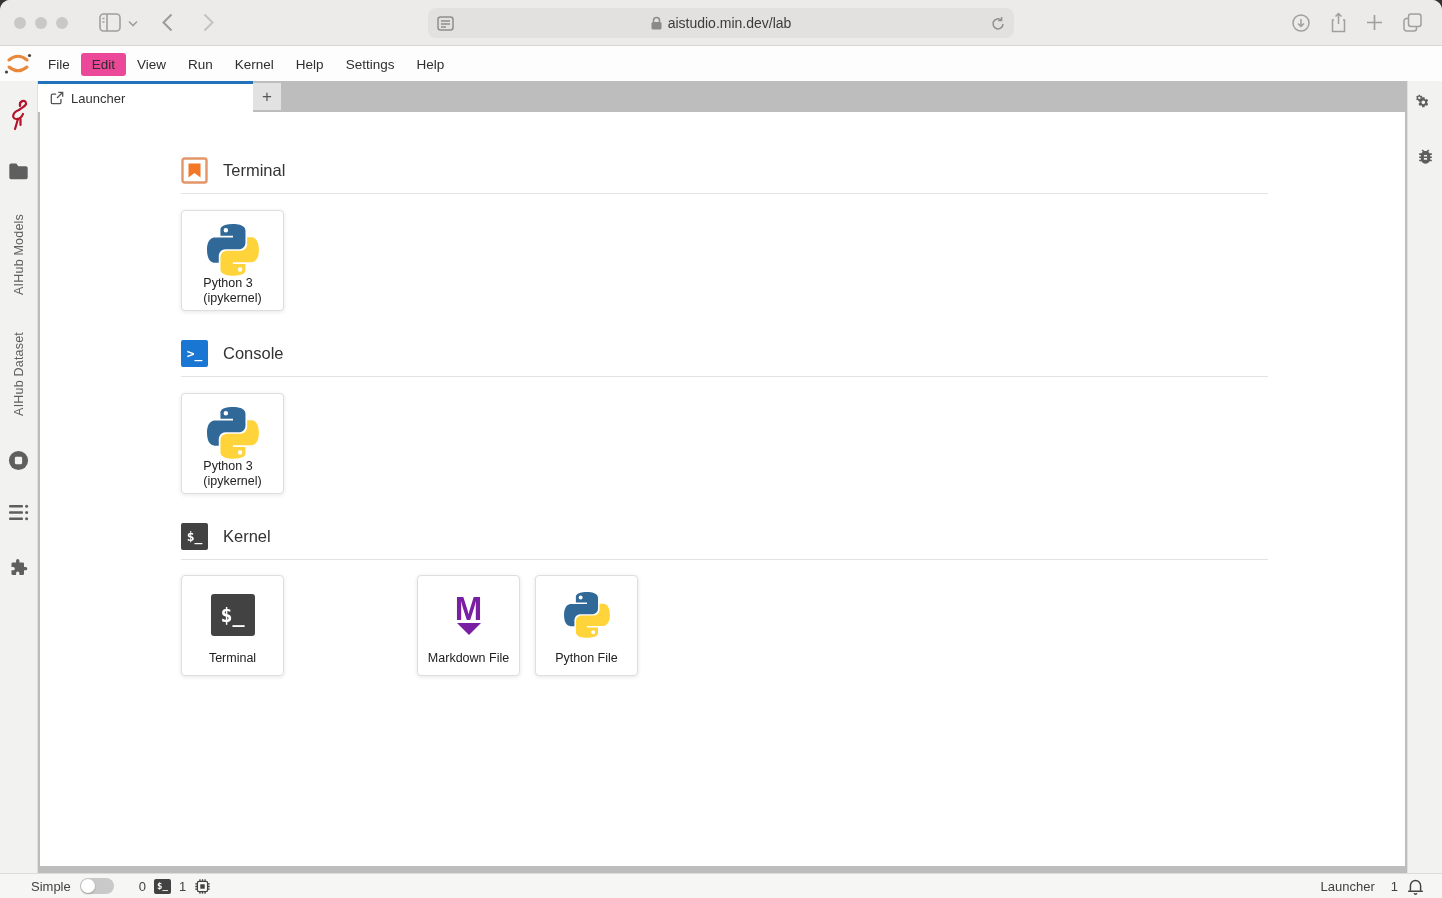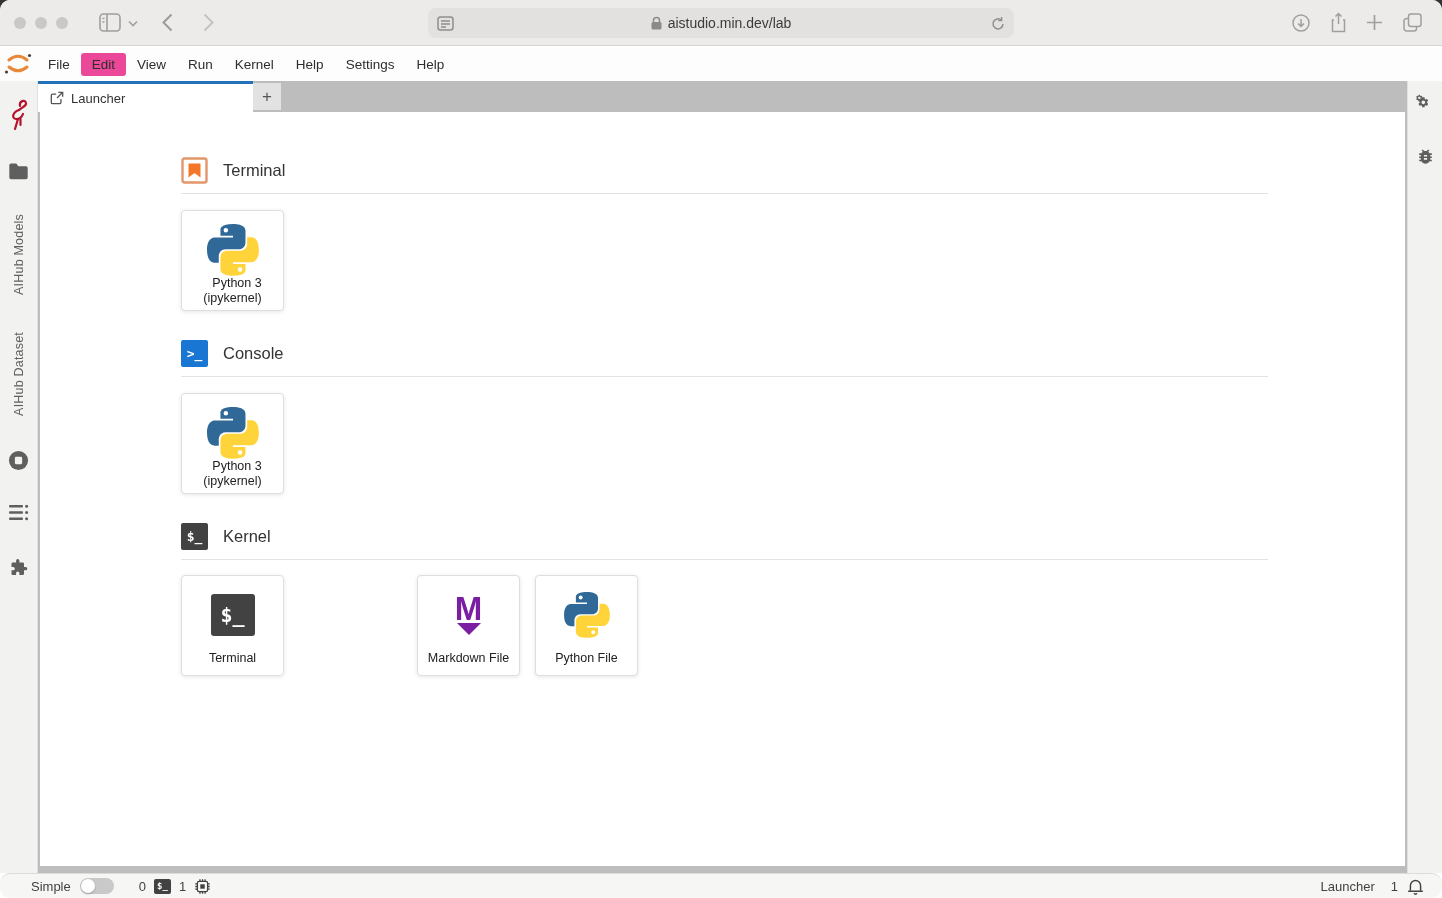--- a/index.html
+++ b/index.html
@@ -57,34 +57,34 @@
   .sec-title { font-size:16.5px; color:#333; }
   .divider { position:absolute; left:141px; width:1087px; height:1px; background:#e3e3e3; }
   .card { position:absolute; width:103px; height:101px; background:#fff;
           border:1px solid #dedede; border-radius:4px;
           box-shadow:0 1px 4px rgba(0,0,0,.10); cursor:pointer;
           display:flex; flex-direction:column; align-items:center; }
   .card-icon { flex:0 0 auto; margin-top:13px; height:52px; display:flex;
                align-items:center; justify-content:center; }
   .card-icon.small { margin-top:16px; height:46px; }
   .card-label { margin-top:auto; margin-bottom:9px; font-size:12.5px; line-height:1.2;
-                color:#212121; text-align:right; white-space:pre-line; }
+                color:#212121; text-align:left; white-space:pre-line; }
   .sq-icon { width:27px; height:27px; border-radius:2px; display:flex; align-items:center;
              justify-content:center; font-family:"DejaVu Sans Mono", monospace;
              font-weight:bold; color:#fff; font-size:13px; }
   .term-big { width:44px; height:42px; border-radius:3px; display:flex; align-items:center;
               justify-content:center; font-family:"DejaVu Sans Mono", monospace;
               font-weight:bold; color:#fff; font-size:20px; }
   .md-icon { display:flex; flex-direction:column; align-items:center; }
   .md-m { font-size:33px; font-weight:800; line-height:.85; }
 
   
   .statusbar { position:absolute; left:0; top:873px; width:1442px; height:25px;
                background:#f6f6f5; border-top:1px solid #dcdcdc; display:flex;
-               align-items:center; font-size:13px; color:#424242;border-radius:10px; }
+               align-items:center; font-size:13px; color:#424242; }
   .toggle { width:34px; height:16px; border-radius:8px; background:#c9c9c9; position:relative; }
   .toggle .knob { position:absolute; left:1px; top:1px; width:14px; height:14px;
                   border-radius:50%; background:#fff; box-shadow:0 1px 2px rgba(0,0,0,.25); }
   .term-mini { width:17px; height:15px; background:#424242; border-radius:2px; color:#fff;
                font-family:"DejaVu Sans Mono", monospace; font-weight:bold; font-size:9px;
                display:flex; align-items:center; justify-content:center; }
 </style>
 </head>
 <body>
 

